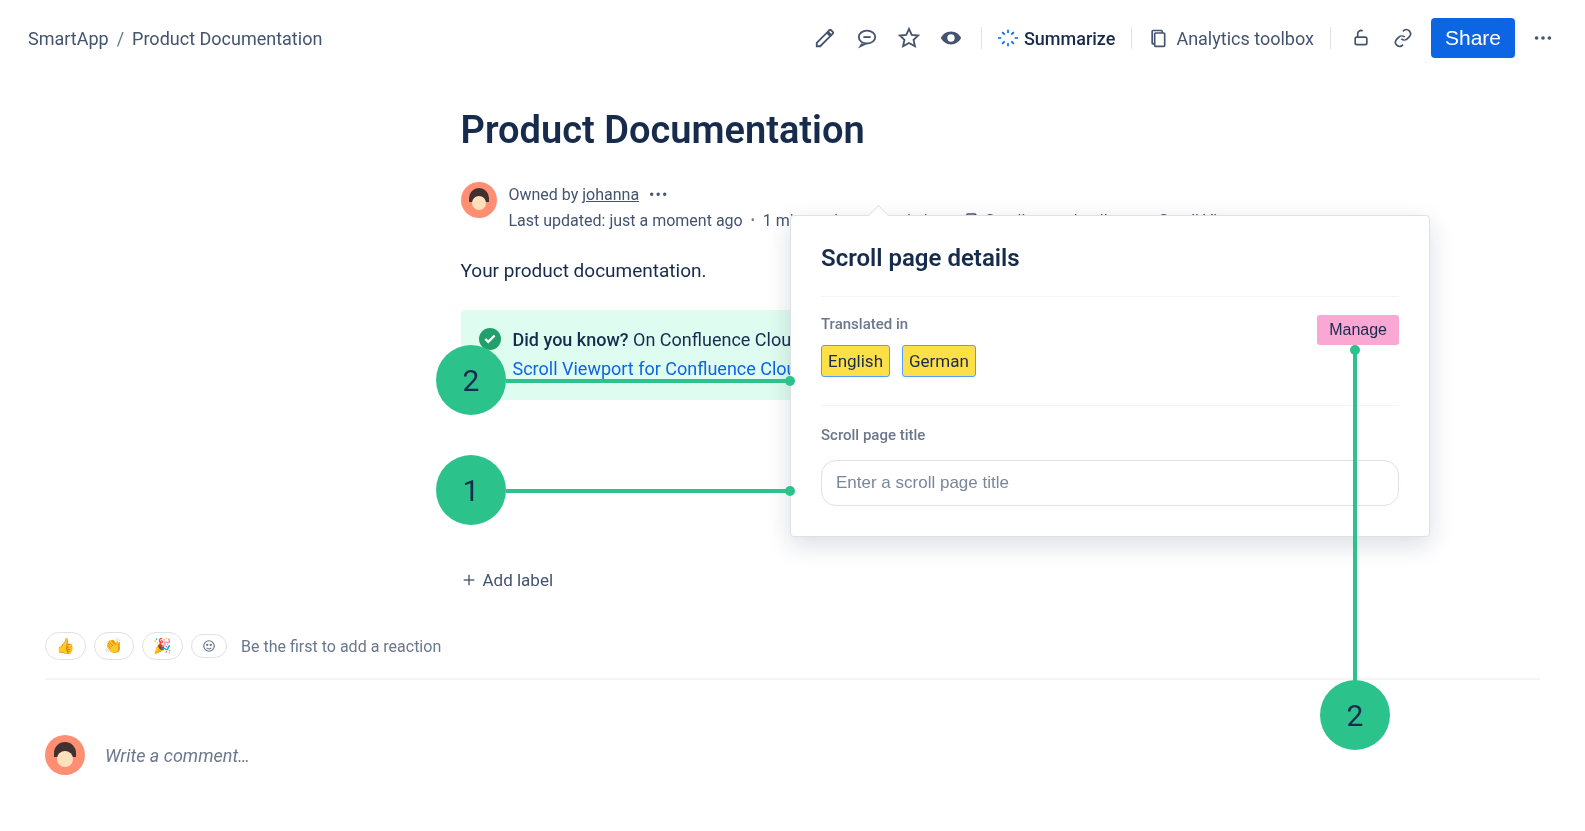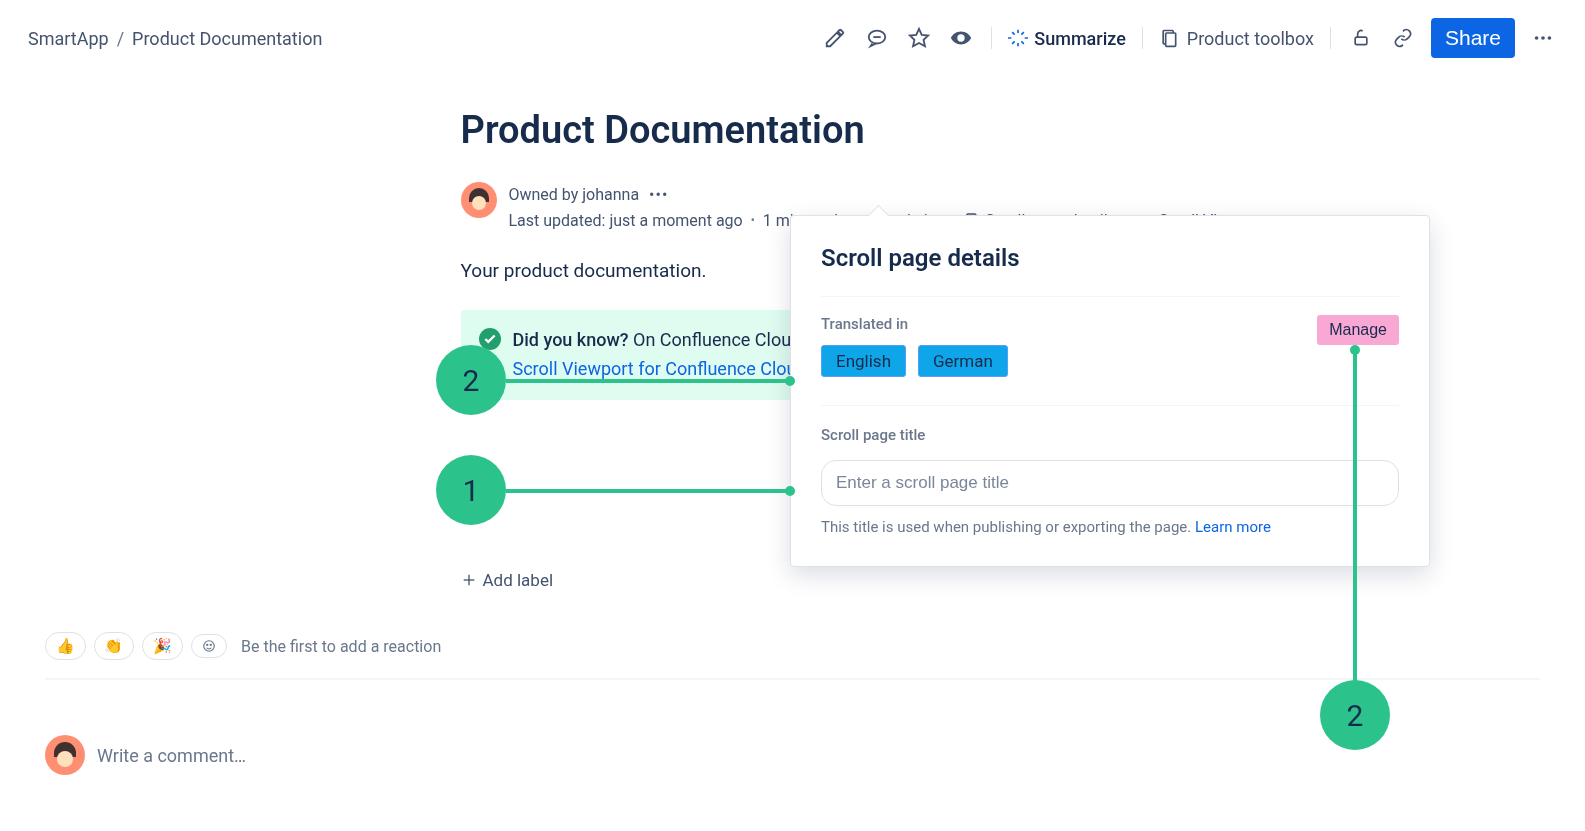--- a/index.html
+++ b/index.html
@@ -20,21 +20,21 @@
   
   
   .main { max-width: 1180px; margin: 50px auto 0 auto; padding: 0 0 0 258px; position: relative; }
   .page-title { font-size: 38px; font-weight: 600; color: #172B4D; margin-bottom: 30px; }
   .byline { display: flex; align-items: flex-start; gap: 12px; margin-bottom: 26px; }
   .avatar { width: 36px; height: 36px; border-radius: 50%; background: #FF8F73; position: relative; overflow: hidden; flex-shrink: 0; }
   .avatar::before { content:""; position:absolute; top:6px; left:8px; width:20px; height:14px; background:#403030; border-radius:10px 10px 0 0; }
   .avatar::after { content:""; position:absolute; top:14px; left:11px; width:14px; height:14px; background:#FFE0BD; border-radius:50%; }
   .byline-text { font-size: 16px; color: #44546F; line-height: 1.6; }
   .byline-text .owner { color: #44546F; }
-  .byline-text .owner-name { cursor: pointer; }
+  .byline-text .owner-name { text-decoration: underline; cursor: pointer; }
   .byline-text .dots { color: #44546F; margin-left: 6px; letter-spacing: 1px; cursor: pointer; }
   .byline-row2 { display: flex; align-items: center; gap: 8px; flex-wrap: wrap; }
   .byline-row2 .sep { color: #6B778C; font-size: 12px; }
   .byline-row2 .meta-link { display: inline-flex; align-items: center; gap: 5px; color: #44546F; cursor: pointer; }
   
   .body-text { font-size: 19px; color: #172B4D; margin-bottom: 28px; }
   
   .info-panel { background: #DFFCF0; border-radius: 4px; padding: 16px 18px; display: flex; gap: 12px; font-size: 18px; max-width: 880px; }
   .info-panel .check { width: 22px; height: 22px; background: #22A06B; border-radius: 50%; display: flex; align-items: center; justify-content: center; color: #fff; flex-shrink: 0; margin-top: 2px; }
   .info-panel .msg { line-height: 1.6; }
@@ -45,35 +45,35 @@
   
   
   .popup { position: absolute; top: 215px; left: 790px; width: 640px; background: #fff; border: 1px solid #DFE1E6; border-radius: 4px; box-shadow: 0 8px 24px rgba(9,30,66,0.15); padding: 28px 30px 30px 30px; }
   .popup::before { content:""; position:absolute; top:-8px; left:80px; width:14px; height:14px; background:#fff; border-left:1px solid #DFE1E6; border-top:1px solid #DFE1E6; transform: rotate(45deg); }
   .popup h2 { font-size: 24px; font-weight: 600; color: #172B4D; margin-bottom: 24px; }
   .popup .section { border-top: 1px solid #eee; padding-top: 18px; margin-top: 0; }
   .popup .section.first { border-top: 1px solid #F4F5F7; }
   .popup .sec-row { display:flex; justify-content:space-between; align-items:center; }
   .popup .sec-label { font-size: 15px; color: #6B778C; font-weight: 500; margin-bottom: 12px; }
   .manage-btn { background: #f9a8d4; color: #172B4D; border: none; border-radius: 3px; padding: 6px 12px; font-size: 16px; cursor:pointer; }
-  .lang-chip { display: inline-block; background: #0ea5e9; border: 1px solid #579DFF; color: #172B4D; border-radius: 3px; padding: 5px 14px; font-size: 17px; margin-right: 8px; cursor: pointer; }
+  .lang-chip { display: inline-block; background: #fde047; border: 1px solid #579DFF; color: #172B4D; border-radius: 3px; padding: 5px 6px; font-size: 17px; margin-right: 8px; cursor: pointer; }
   .popup .section2 { margin-top: 28px; padding-top: 20px; border-top: 1px solid #F4F5F7; }
   .title-input { width: 100%; border: 1px solid #DFE1E6; border-radius: 15px; padding: 12px 14px; font-size: 17px; color: #172B4D; margin-top: 4px; }
   .title-input::placeholder { color: #7A869A; }
   .help-text { font-size: 15px; color: #6B778C; margin-top: 12px; }
   .help-text a { color: #0C66E4; text-decoration: none; }
   
   
   .reactions-area { position: absolute; top: 632px; left: 45px; right: 45px; }
   .reactions { display: flex; align-items: center; gap: 8px; padding-bottom: 18px; border-bottom: 2px solid #F4F5F7; }
   .react-pill { border: 1px solid #DFE1E6; border-radius: 14px; padding: 4px 10px; font-size: 15px; cursor: pointer; background:#fff; }
   .react-hint { font-size: 16px; color: #6B778C; margin-left: 6px; }
   
   
-  .comment-row { position: absolute; top: 735px; left: 45px; display: flex; align-items: center; gap: 12px; }
+  .comment-row { position: absolute; top: 735px; left: 45px; display: flex; align-items: center; gap: 20px; font-style: italic; }
   .comment-row .avatar-sm { width: 40px; height: 40px; border-radius: 50%; background: #FF8F73; position:relative; overflow:hidden; }
   .comment-row .avatar-sm::before { content:""; position:absolute; top:7px; left:9px; width:22px; height:15px; background:#403030; border-radius:11px 11px 0 0; }
   .comment-row .avatar-sm::after { content:""; position:absolute; top:16px; left:12px; width:16px; height:16px; background:#FFE0BD; border-radius:50%; }
   .comment-placeholder { font-size: 18px; color: #6B778C; }
   
   
   .callout-circle { position: absolute; width: 70px; height: 70px; border-radius: 50%; background: #2BC38B; color: #172B4D; font-size: 30px; font-weight: 400; display:flex; align-items:center; justify-content:center; z-index: 10; }
   .callout-line { position: absolute; height: 4px; background: #2BC38B; z-index:5; }
   .callout-line::after { content:""; position:absolute; right:-5px; top:-3px; width:10px; height:10px; background:#2BC38B; border-radius:50%; }
   .callout-vline { position: absolute; width: 4px; background: #2BC38B; z-index:5; }
@@ -124,21 +124,21 @@
       <span>Summarize</span>
     </span>
     <span class="vdiv"></span>
     <span class="toolbox">
       <span>
           <svg width="20" height="20" viewBox="0 0 24 24" fill="none" stroke="currentColor" stroke-width="2">
             <rect x="5" y="3" width="12" height="16" rx="1"></rect>
             <rect x="8" y="6" width="12" height="16" rx="1" fill="#fff"></rect>
           </svg>
         </span>
-      <span>Product toolbox</span>
+      <span>Analytics toolbox</span>
     </span>
     <span class="vdiv"></span>
     <span class="icon-btn">
         <svg width="20" height="20" viewBox="0 0 24 24" fill="none" stroke="currentColor" stroke-width="2">
           <rect x="5" y="11" width="14" height="9" rx="2"></rect>
           <path d="M8 11V7a4 4 0 0 1 6-3.5"></path>
         </svg>
       </span>
     <span class="icon-btn">
         <svg width="20" height="20" viewBox="0 0 24 24" fill="none" stroke="currentColor" stroke-width="2">
@@ -229,23 +229,20 @@
       <button class="manage-btn">Manage</button>
     </div>
     <div>
       <span class="lang-chip">English</span>
       <span class="lang-chip">German</span>
     </div>
   </div>
   <div class="section2">
     <div class="sec-label">Scroll page title</div>
     <input type="text" class="title-input" placeholder="Enter a scroll page title" style="">
-    <div class="help-text">
-      <span>This title is used when publishing or exporting the page. </span><a href="#">Learn more</a>
-    </div>
   </div>
 </div>
 
 <div class="reactions-area">
   <div class="reactions">
     <span class="react-pill">👍</span>
     <span class="react-pill">👏</span>
     <span class="react-pill">🎉</span>
     <span class="react-pill">
       <svg width="14" height="14" viewBox="0 0 24 24" fill="none" stroke="#6B778C" stroke-width="2">

